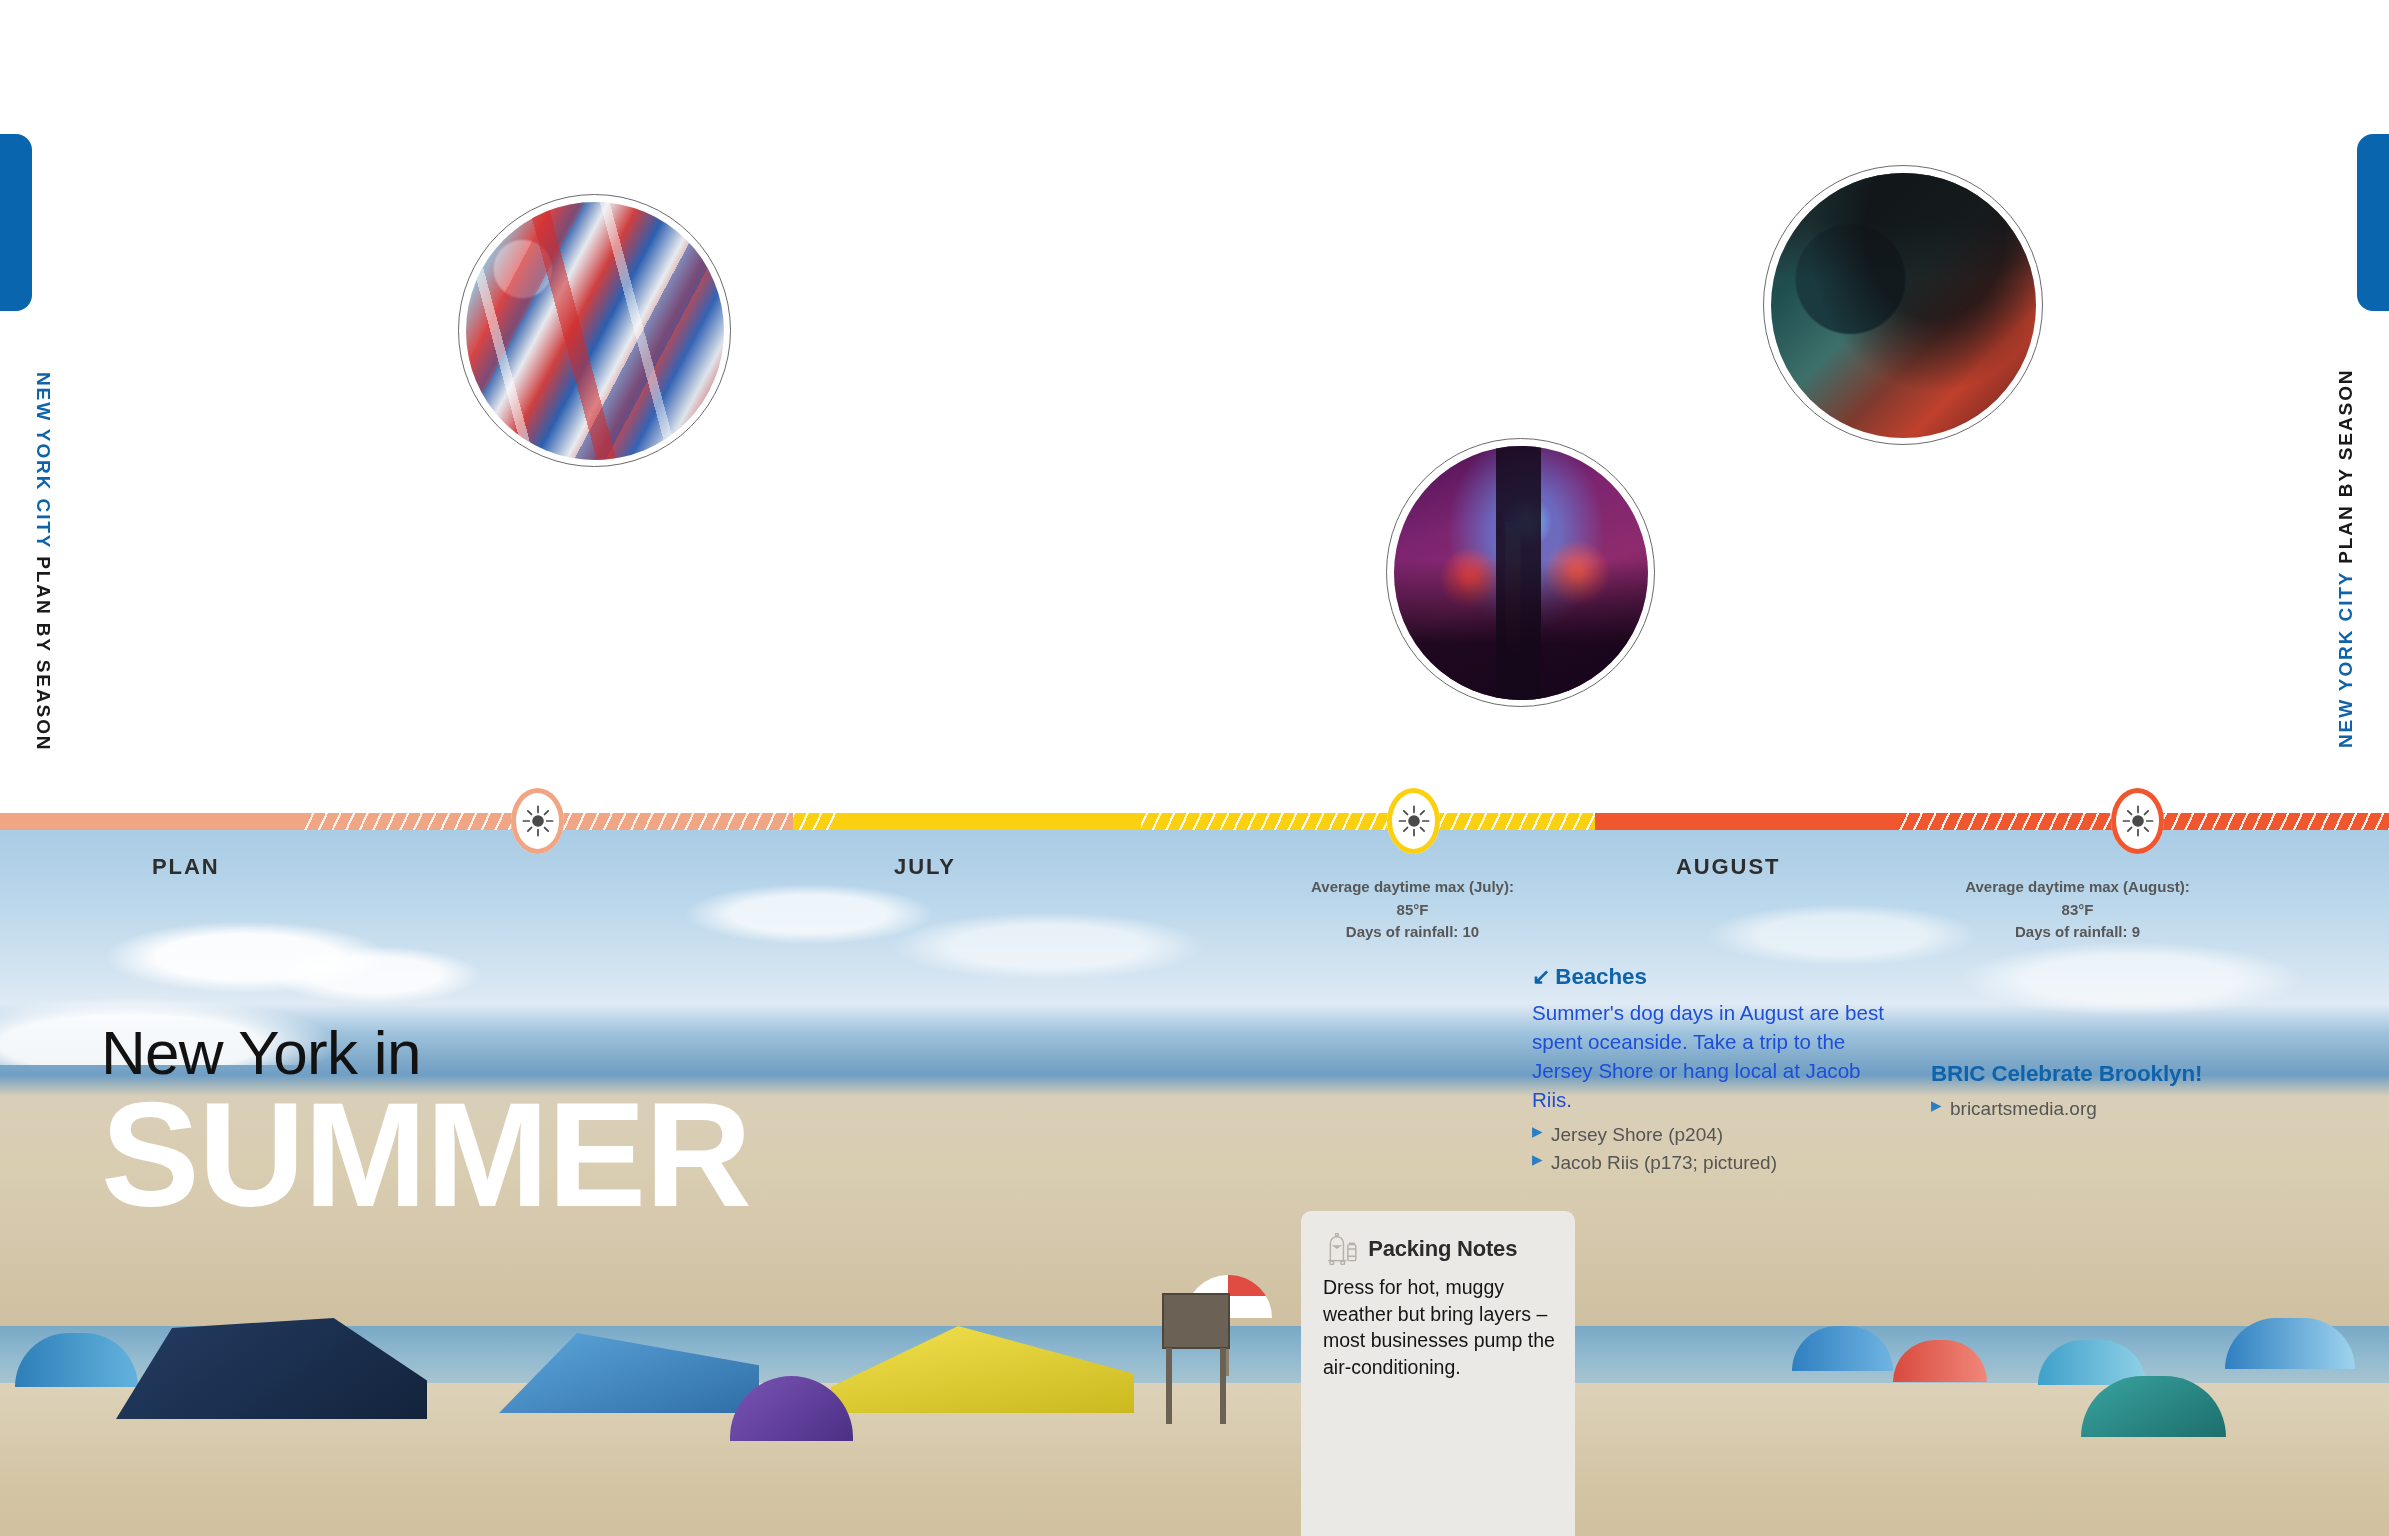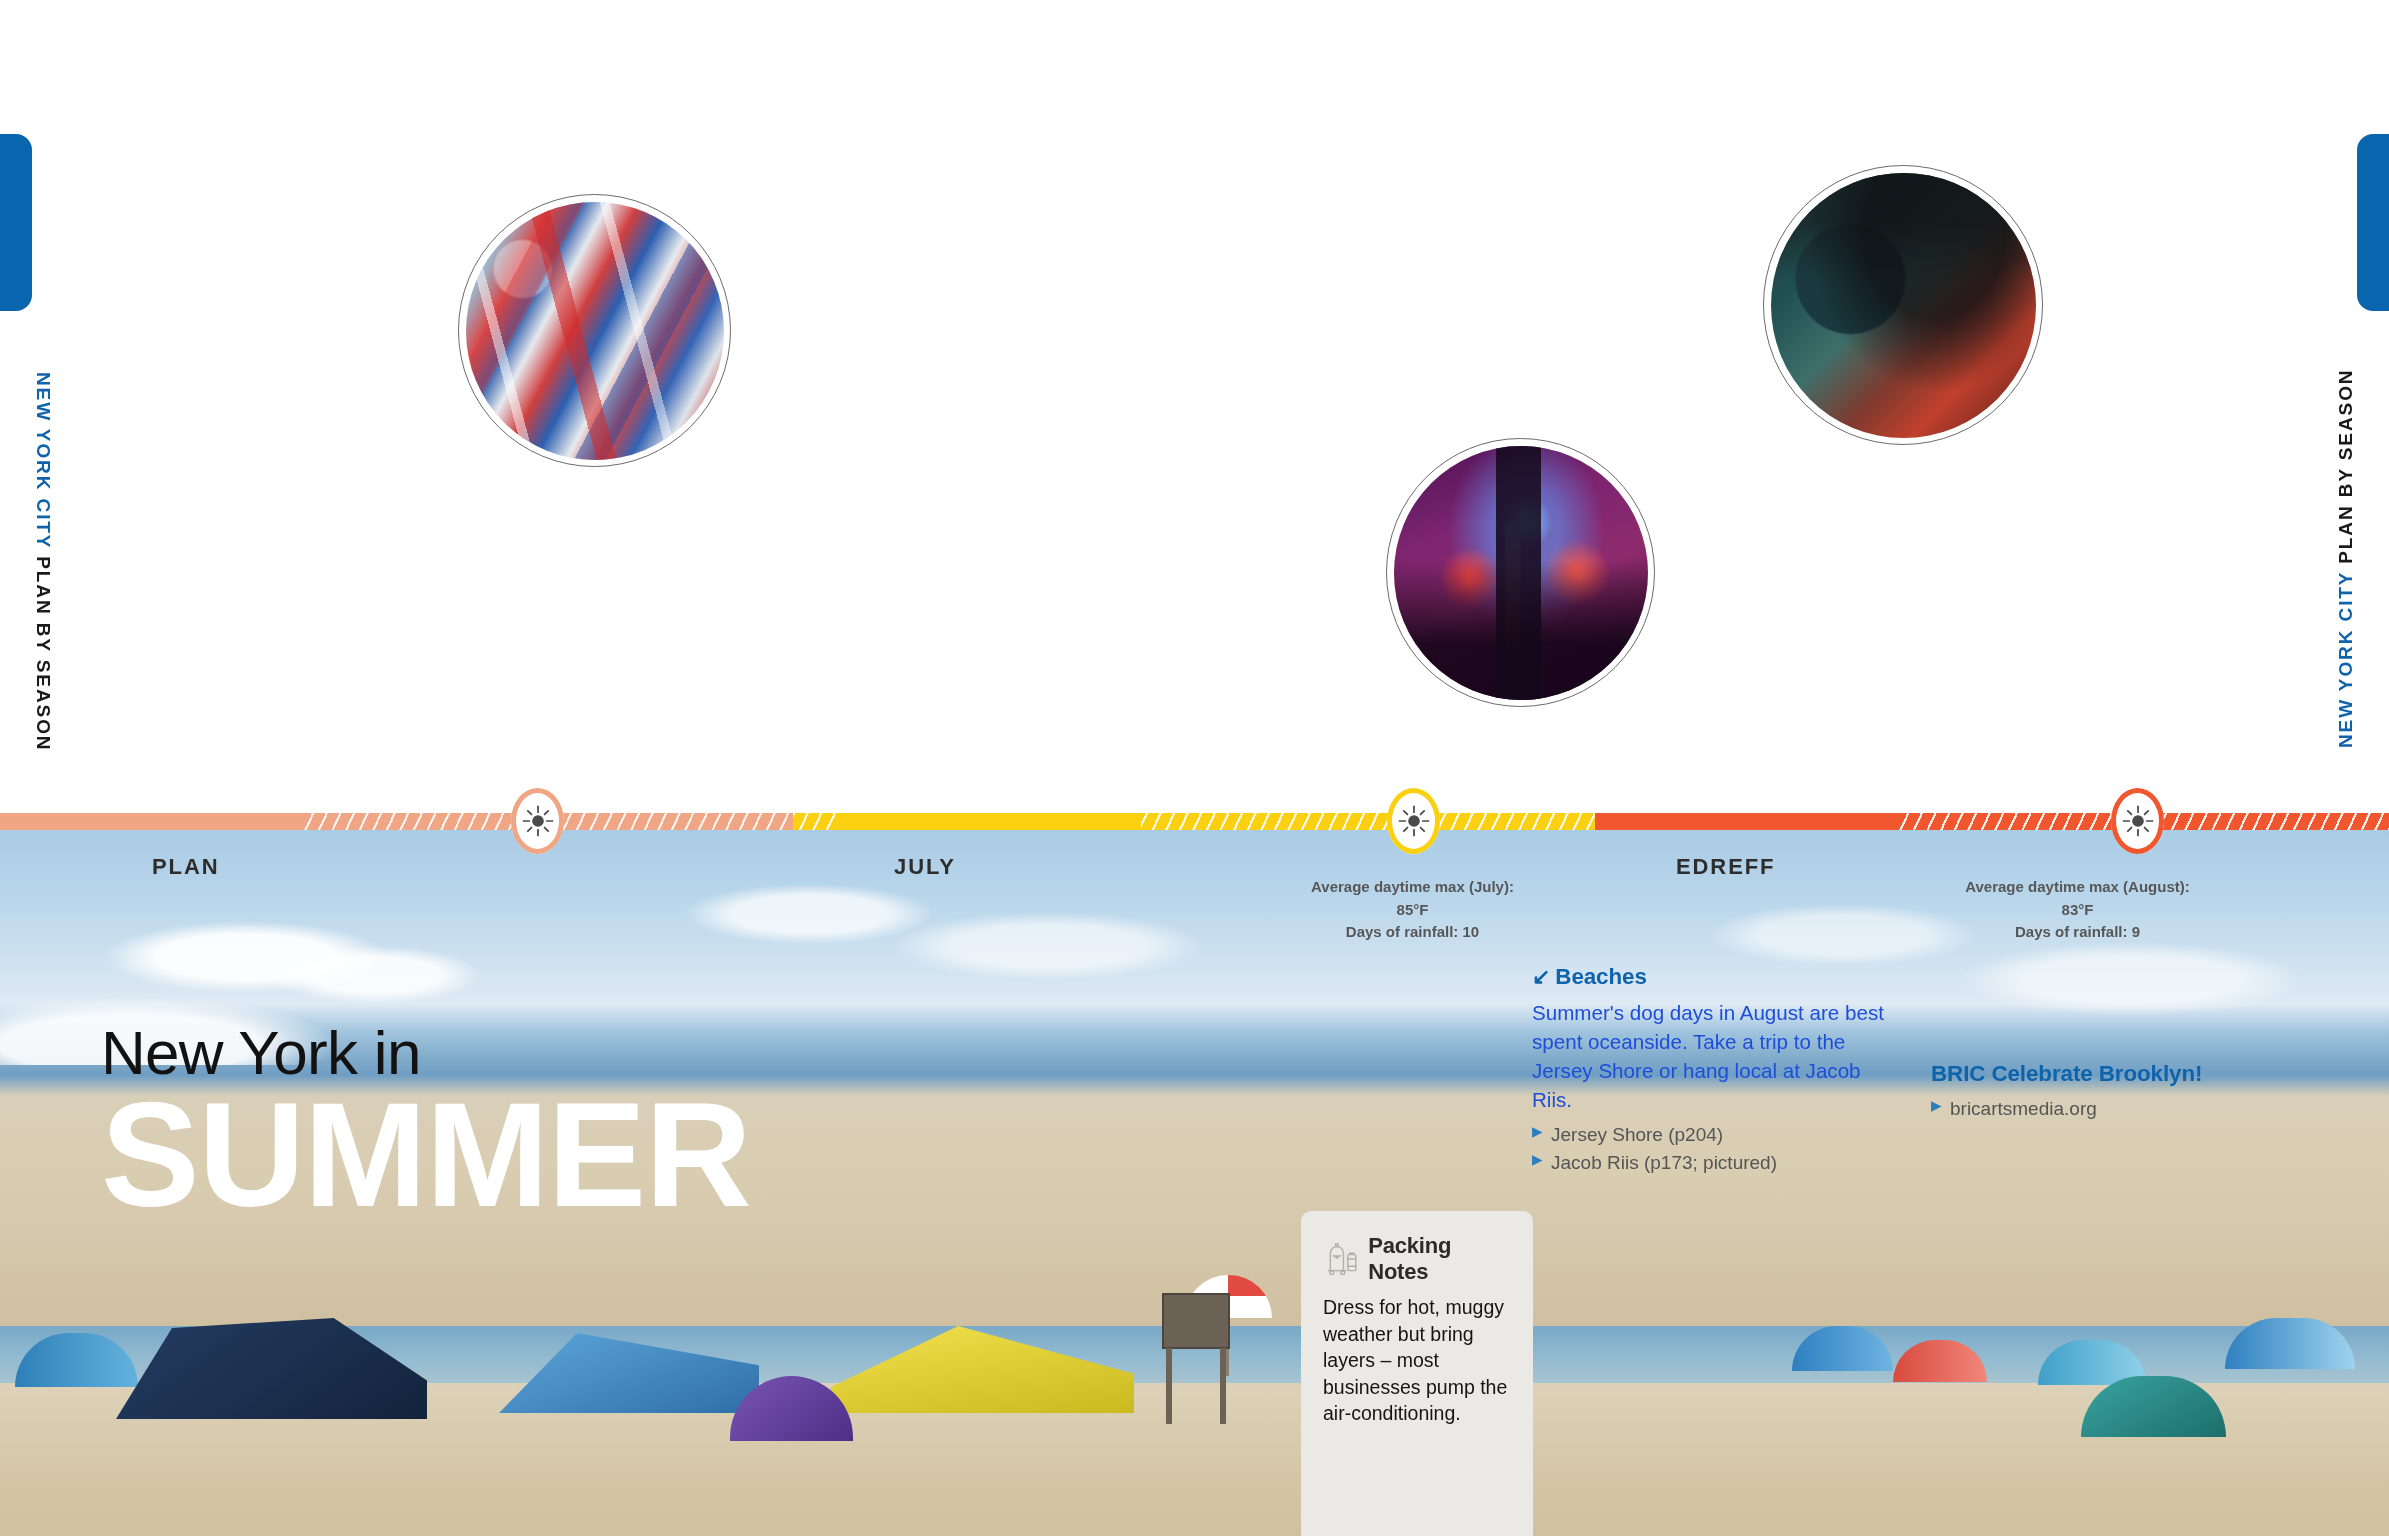--- a/index.html
+++ b/index.html
@@ -199,21 +199,21 @@
             background:#6b6154; border:2.2px solid #4d463c; }
   .lg-leg { position:absolute; top:55px; width:5.8px; height:76px; background:#6b6154; }
 
   
   .title-wrap { position:absolute; left:101px; top:1022px; z-index:6; }
   .t-small { font-size:62px; color:#121212; letter-spacing:-0.7px; line-height:1; font-weight:normal; }
   .t-big { font-size:148px; color:#ffffff; font-weight:bold; letter-spacing:-1.4px;
            line-height:.94; margin-top:1.4px; }
 
   
-  .packing { position:absolute; left:1301px; top:1211px; width:232px; height:325px;
+  .packing { position:absolute; left:1301px; top:1211px; width:274px; height:325px;
              background:#ebe9e6; border-radius:10px 10px 0 0; padding:22px 20px 0 22px; z-index:9; }
   .packing-head { display:flex; align-items:center; gap:7.2px; margin-bottom:9.4px; }
   .packing-head span.ttl { font-size:22px; font-weight:bold; color:#2b2b2b; letter-spacing:-0.2px; }
   .packing p { font-size:19.5px; line-height:1.36; color:#151515; }
 
   .pk-icon { width:38px; height:32px; flex:0 0 auto; }
 </style>
 </head>
 <body>
 
@@ -426,21 +426,21 @@
         <line x1="8" y1="8" x2="13" y2="13"></line>
           <line x1="31" y1="31" x2="36" y2="36"></line>
         <line x1="36" y1="8" x2="31" y2="13"></line>
           <line x1="13" y1="31" x2="8" y2="36"></line>
       </g>
     </svg>
   </div>
 
   <div class="month m-june">PLAN</div>
   <div class="month m-july">JULY</div>
-  <div class="month m-aug">EDREFF</div>
+  <div class="month m-aug">AUGUST</div>
 
   <div class="wstat w-july">
     <div>Average daytime max (July):</div>
     <div>85°F</div>
     <div>Days of rainfall: 10</div>
   </div>
   <div class="wstat w-aug">
     <div>Average daytime max (August):</div>
     <div>83°F</div>
     <div>Days of rainfall: 9</div>

